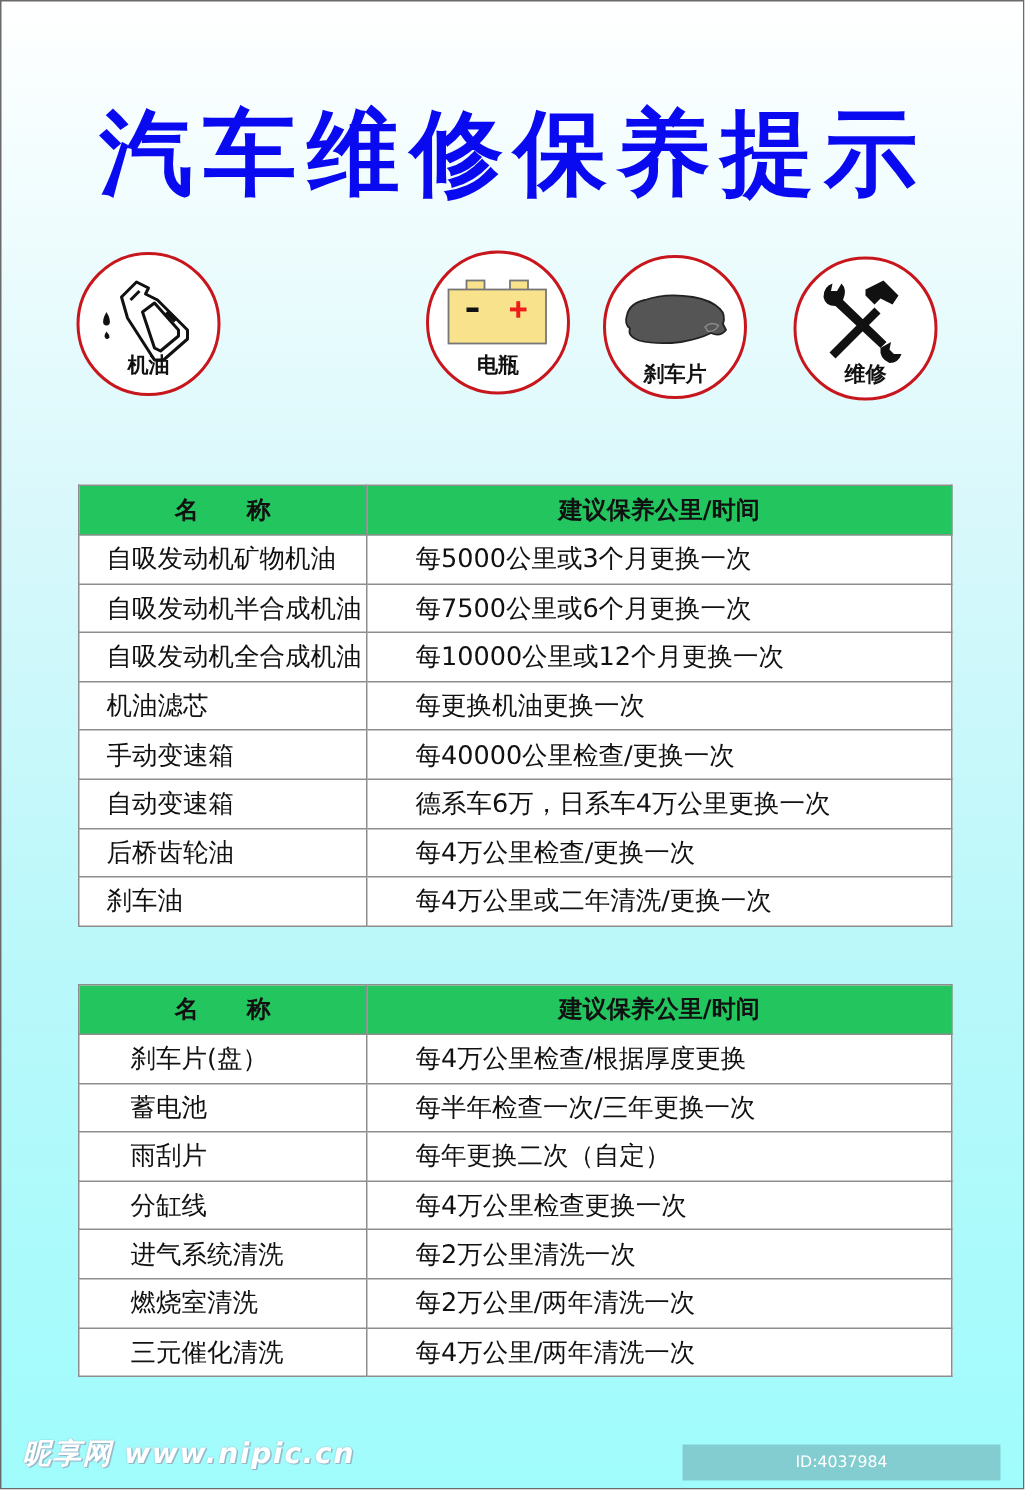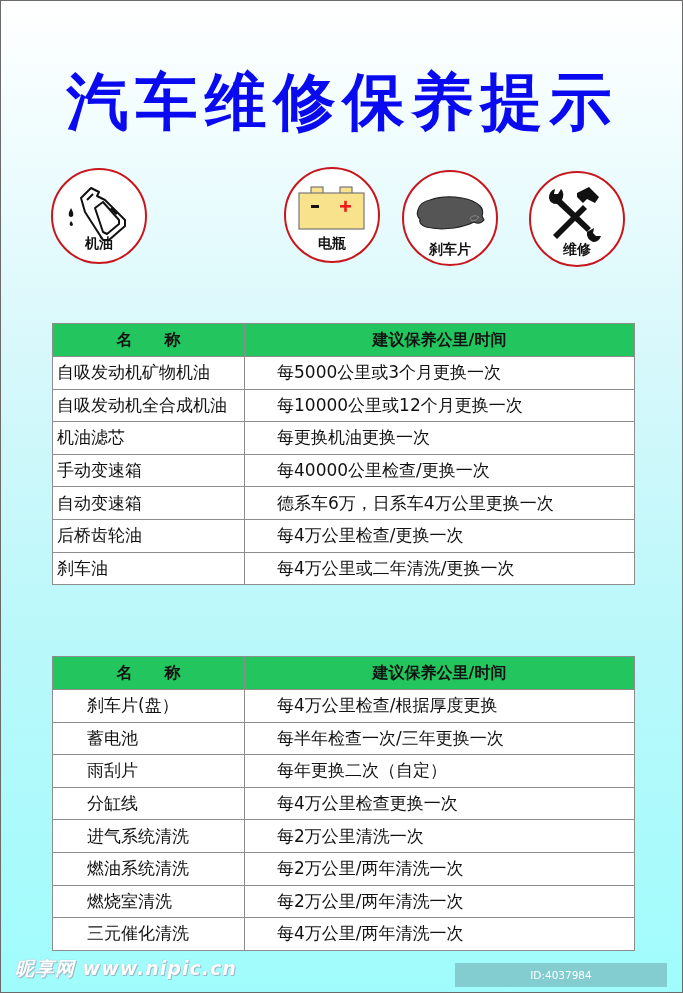--- a/index.html
+++ b/index.html
@@ -32,21 +32,21 @@
   }
   table.maint td, table.maint th {
     border:1px solid #8d8d8d; padding:0; height:31.6px;
     font-size:17px; color:#111; font-weight:normal; text-align:left;
     white-space:nowrap;
   }
   table.maint th {
     background:#22c55e; font-weight:bold; text-align:center; font-size:16px;
     height:32px;
   }
-  table.maint td.c1 { padding-left:4px; }
+  table.maint td.c1 { padding-left:18px; }
   table.maint td.c2 { padding-left:32px; }
   #t2 td.c1 { padding-left:34px; }
   #t2 td.c2 { padding-left:32px; }
   .watermark {
     position:absolute; left:14px; top:955px; font-size:19px; font-style:italic;
     font-weight:bold; color:#ffffff; letter-spacing:1px;
     text-shadow:0 0 1px #8ab, 1px 1px 0 #9bc;
   }
   .id-box {
     position:absolute; left:454px; top:962px; width:212px; height:24px;
@@ -120,20 +120,24 @@
     <tbody>
         <tr>
       <th>名　　称</th>
       <th>建议保养公里/时间</th>
     </tr>
     <tr>
           <td class="c1">自吸发动机矿物机油</td>
           <td class="c2">每5000公里或3个月更换一次</td>
         </tr>
     <tr>
+          <td class="c1">自吸发动机半合成机油</td>
+          <td class="c2">每7500公里或6个月更换一次</td>
+        </tr>
+    <tr>
           <td class="c1">自吸发动机全合成机油</td>
           <td class="c2">每10000公里或12个月更换一次</td>
         </tr>
     <tr>
           <td class="c1">机油滤芯</td>
           <td class="c2">每更换机油更换一次</td>
         </tr>
     <tr>
           <td class="c1">手动变速箱</td>
           <td class="c2">每40000公里检查/更换一次</td>
@@ -177,24 +181,20 @@
         </tr>
     <tr>
           <td class="c1">分缸线</td>
           <td class="c2">每4万公里检查更换一次</td>
         </tr>
     <tr>
           <td class="c1">进气系统清洗</td>
           <td class="c2">每2万公里清洗一次</td>
         </tr>
     <tr>
-          <td class="c1">燃油系统清洗</td>
-          <td class="c2">每2万公里/两年清洗一次</td>
-        </tr>
-    <tr>
           <td class="c1">燃烧室清洗</td>
           <td class="c2">每2万公里/两年清洗一次</td>
         </tr>
     <tr>
           <td class="c1">三元催化清洗</td>
           <td class="c2">每4万公里/两年清洗一次</td>
         </tr>
   </tbody>
     </table>
 

